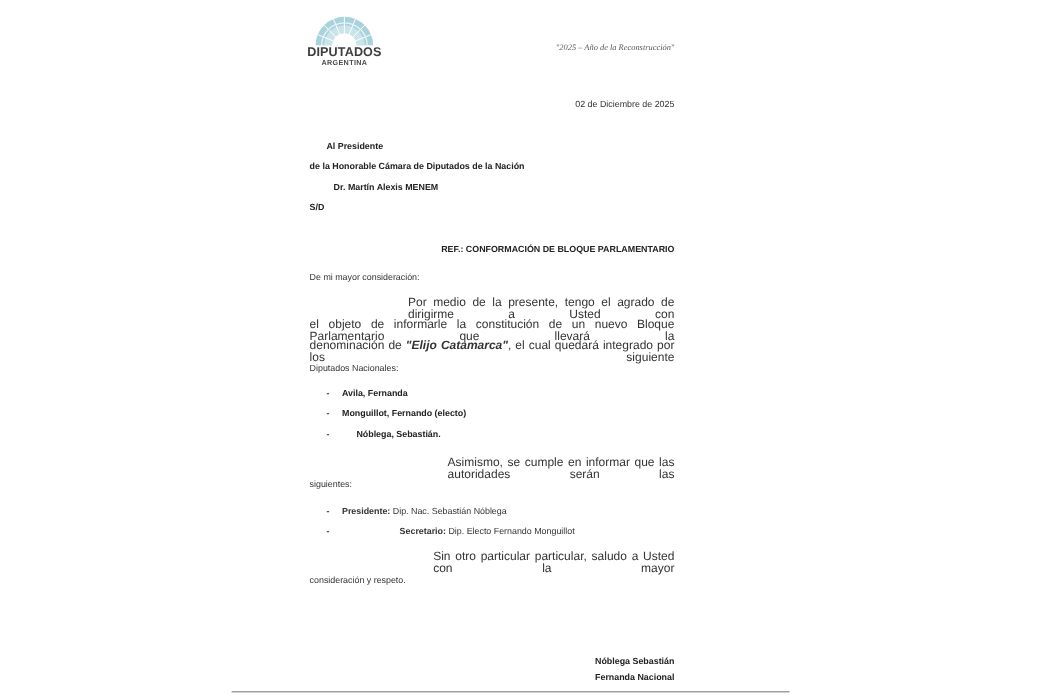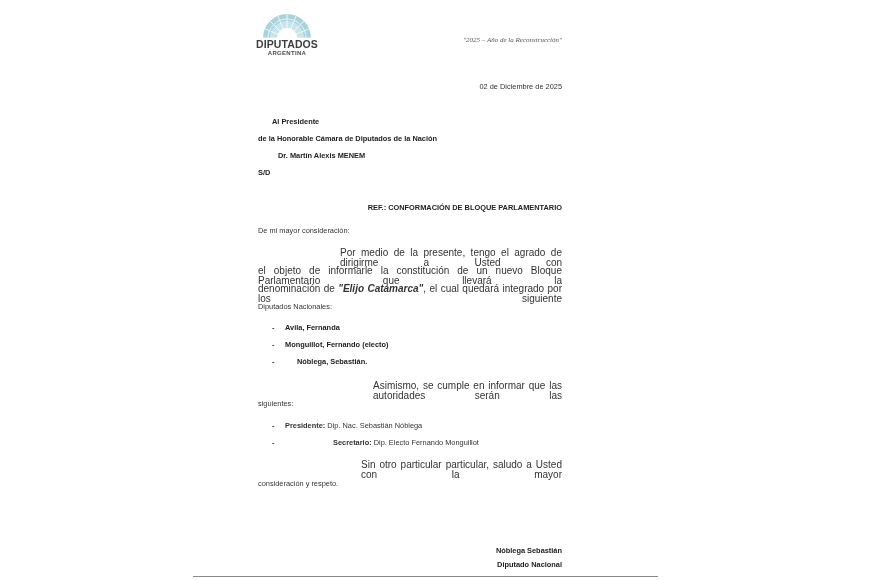--- a/index.html
+++ b/index.html
@@ -147,15 +147,15 @@
 
 <div class="bullet-dash" style="left:272px; top:421px;">-</div>
 <div class="abs t" style="left:285px; top:421px;"><b>Presidente:</b><span> Dip. Nac. Sebastián Nóblega</span></div>
 <div class="bullet-dash" style="left:272px; top:438px;">-</div>
 <div class="abs t" style="left:285px; top:438px;padding-left:48px;"><b>Secretario:</b><span> Dip. Electo Fernando Monguillot</span></div>
 
 <div class="justify-line indent3" style="top:460px;">Sin otro particular particular, saludo a Usted con la mayor</div>
 <div class="abs t" style="left:258px; top:479px;">consideración y respeto.</div>
 
 <div class="abs t b right" style="right:308px; top:546px;">Nóblega Sebastián</div>
-<div class="abs t b right" style="right:308px; top:560px;">Diputado Nacional</div>
+<div class="abs t b right" style="right:308px; top:560px;">Fernanda Nacional</div>
 
 <div id="bottom-rule" class="abs"></div>
 
 </body></html>

